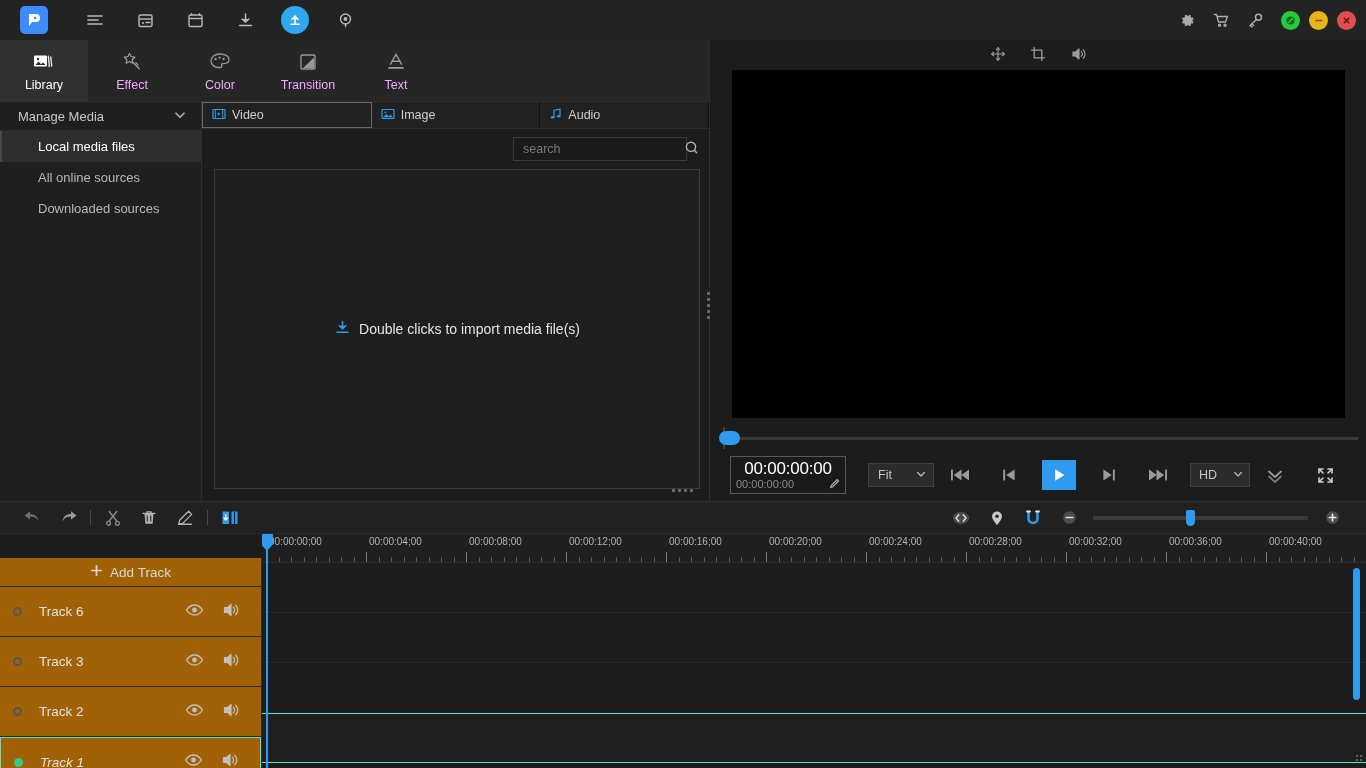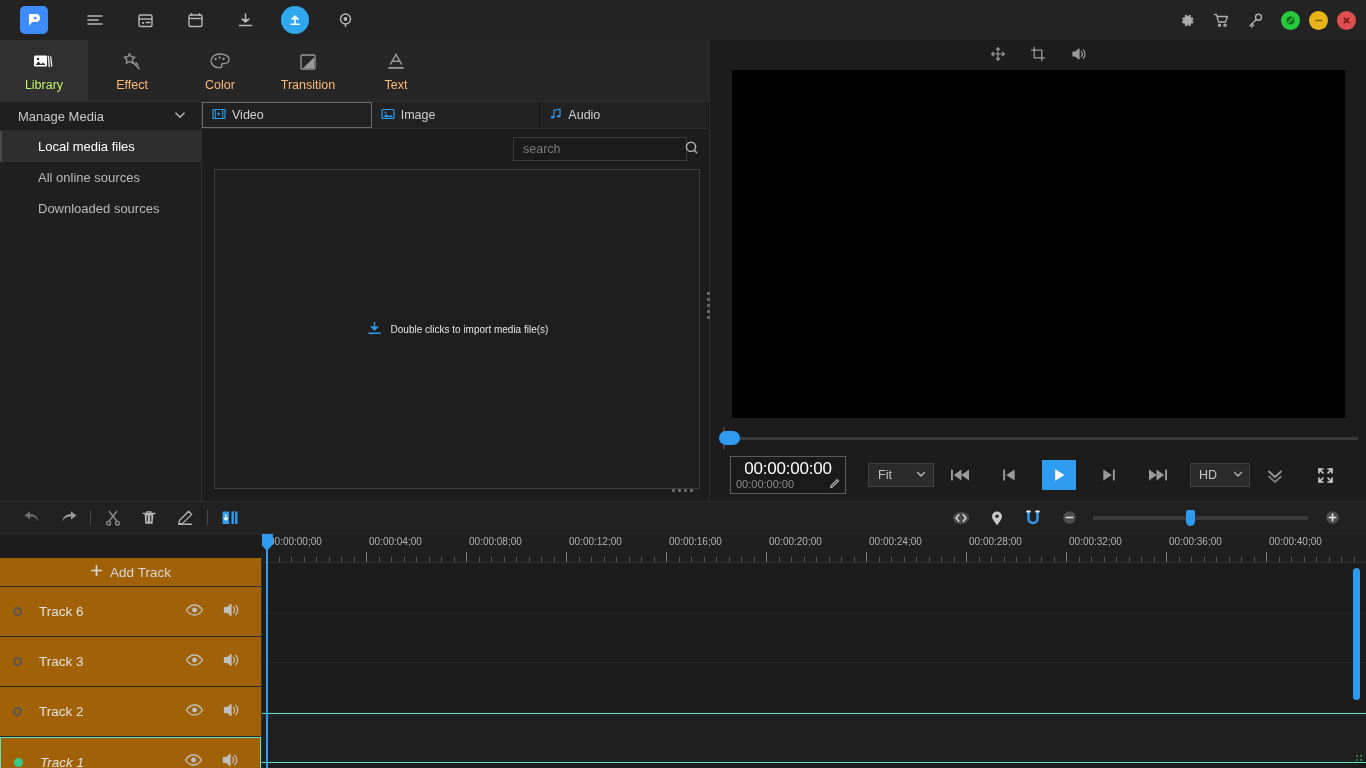--- a/index.html
+++ b/index.html
@@ -40,22 +40,22 @@
   .wbtn.red { background: #e04f4f; }
 
   
   .upper { display: flex; flex: 0 0 461px; height: 461px; }
 
   
   .libpanel { width: 710px; height: 461px; background: #1f1f1f; display: flex; flex-direction: column;
               border-right: 1px solid #2e2e2e; position: relative; }
   .navtabs { height: 62px; background: #262626; display: flex; align-items: stretch; border-bottom: 1px solid #2e2e2e; }
   .navtab { width: 88px; display: flex; flex-direction: column; align-items: center; justify-content: center;
-            gap: 3px; color: #fdba74; font-size: 12.5px; cursor: default; }
-  .navtab.active { background: #303030; color: #bef264; }
+            gap: 3px; color: #f0abfc; font-size: 12.5px; cursor: default; }
+  .navtab.active { background: #303030; color: #ffffff; }
   .navtab .ico { height: 26px; display: flex; align-items: center; }
 
   .libbody { display: flex; flex: 1; min-height: 0; }
   .libside { width: 202px; background: #1f1f1f; border-right: 1px solid #2e2e2e; display: flex; flex-direction: column; }
   .managemedia {
     height: 29px; display: flex; align-items: center; justify-content: space-between;
     padding: 0 14px 0 18px; color: #c8c8c8; font-size: 13px; border-bottom: 1px solid #2a2a2a;
   }
   .sideitem { height: 31px; display: flex; align-items: center; padding-left: 38px;
               font-size: 13px; color: #b9b9b9; cursor: default; }
@@ -73,21 +73,21 @@
     display: flex; align-items: center; padding: 0 6px 0 9px;
   }
   .searchbox input {
     flex: 1; background: transparent; border: none; outline: none; color: #cfcfcf;
     font-size: 12.5px; font-family: "Liberation Sans", sans-serif;
   }
   .searchbox input::placeholder { color: #7b7b7b; }
   .dropzone {
     margin: 0 9px 0 12px; flex: 1; border: 1px solid #3c3c3c; background: #1e1e1e;
     display: flex; align-items: center; justify-content: center; gap: 8px;
-    color: #e4e4e4; font-size: 10px; margin-bottom: 12px;
+    color: #e4e4e4; font-size: 14px; margin-bottom: 12px;
   }
   .vsplit {
     position: absolute; right: -4px; top: 246px; width: 9px; height: 38px;
     display: flex; flex-direction: column; align-items: center; justify-content: center; gap: 3px; z-index: 5;
   }
   .vsplit i { width: 3px; height: 3px; background: #6e6e6e; display: block; border-radius: 1px; }
 
   
   .preview { flex: 1; background: #1c1c1c; display: flex; flex-direction: column; text-align: center; }
   .prevtools { height: 28px; display: flex; align-items: center; justify-content: center; gap: 24px; padding-top: 4px; }

